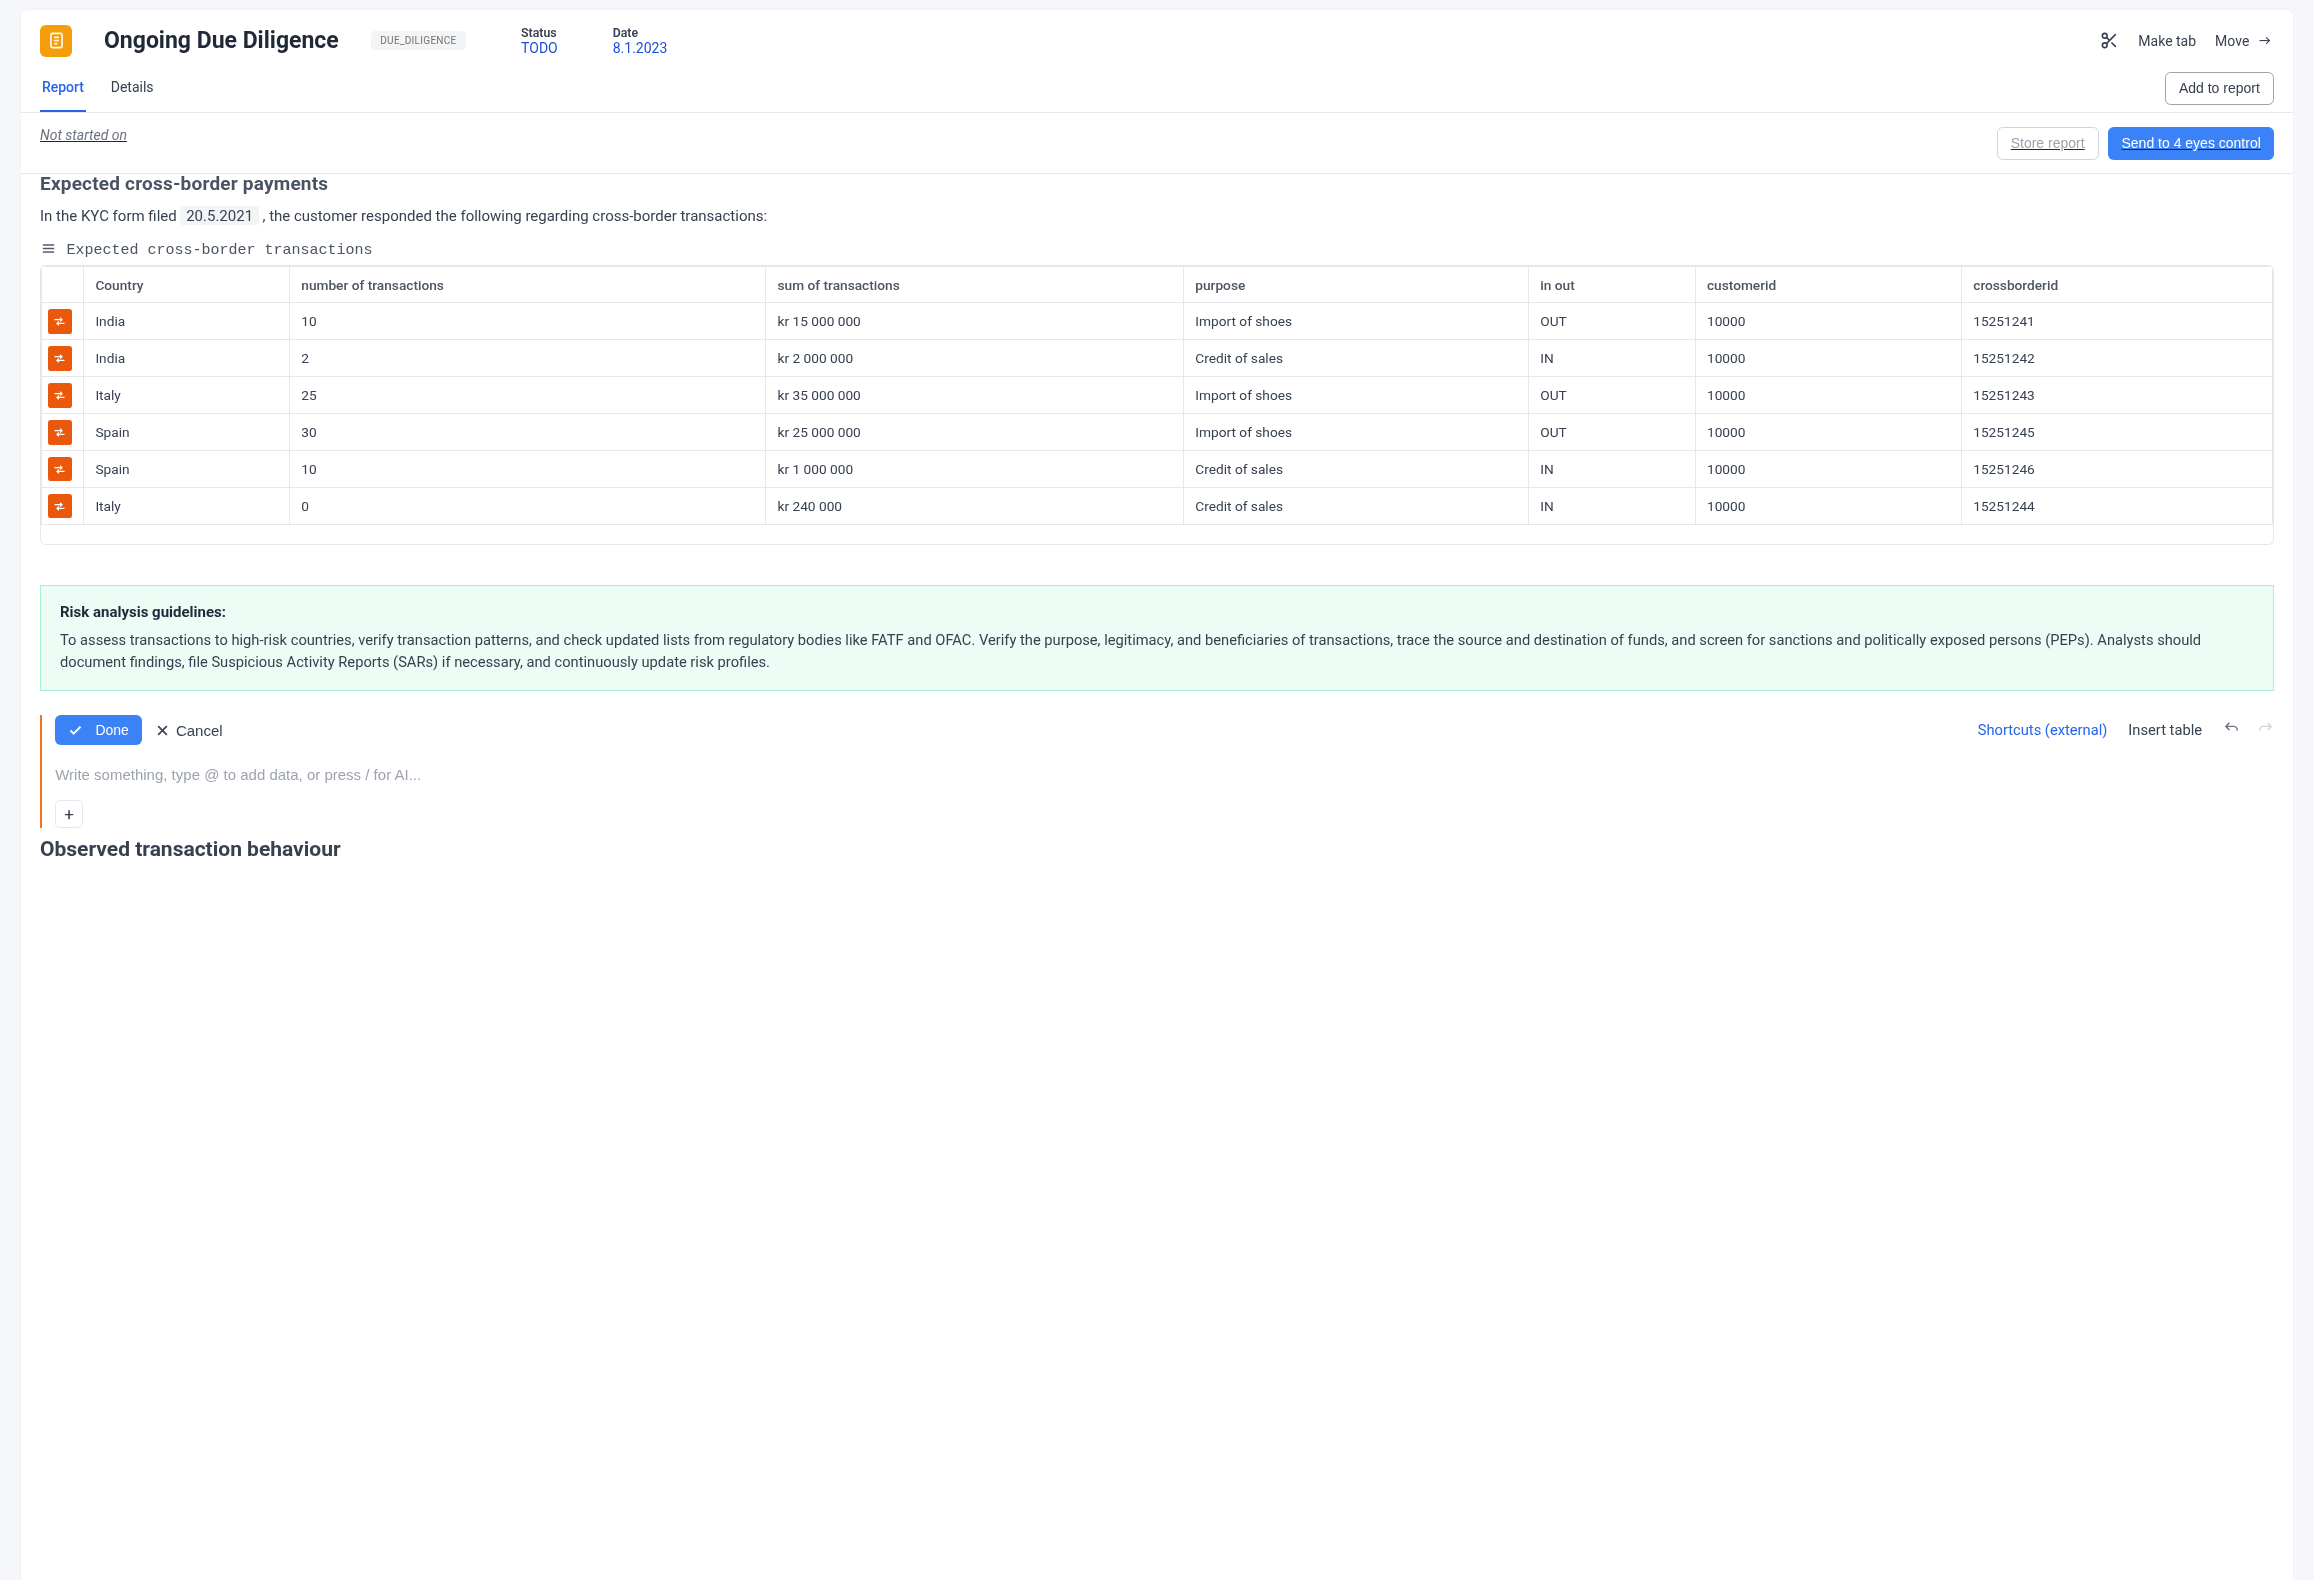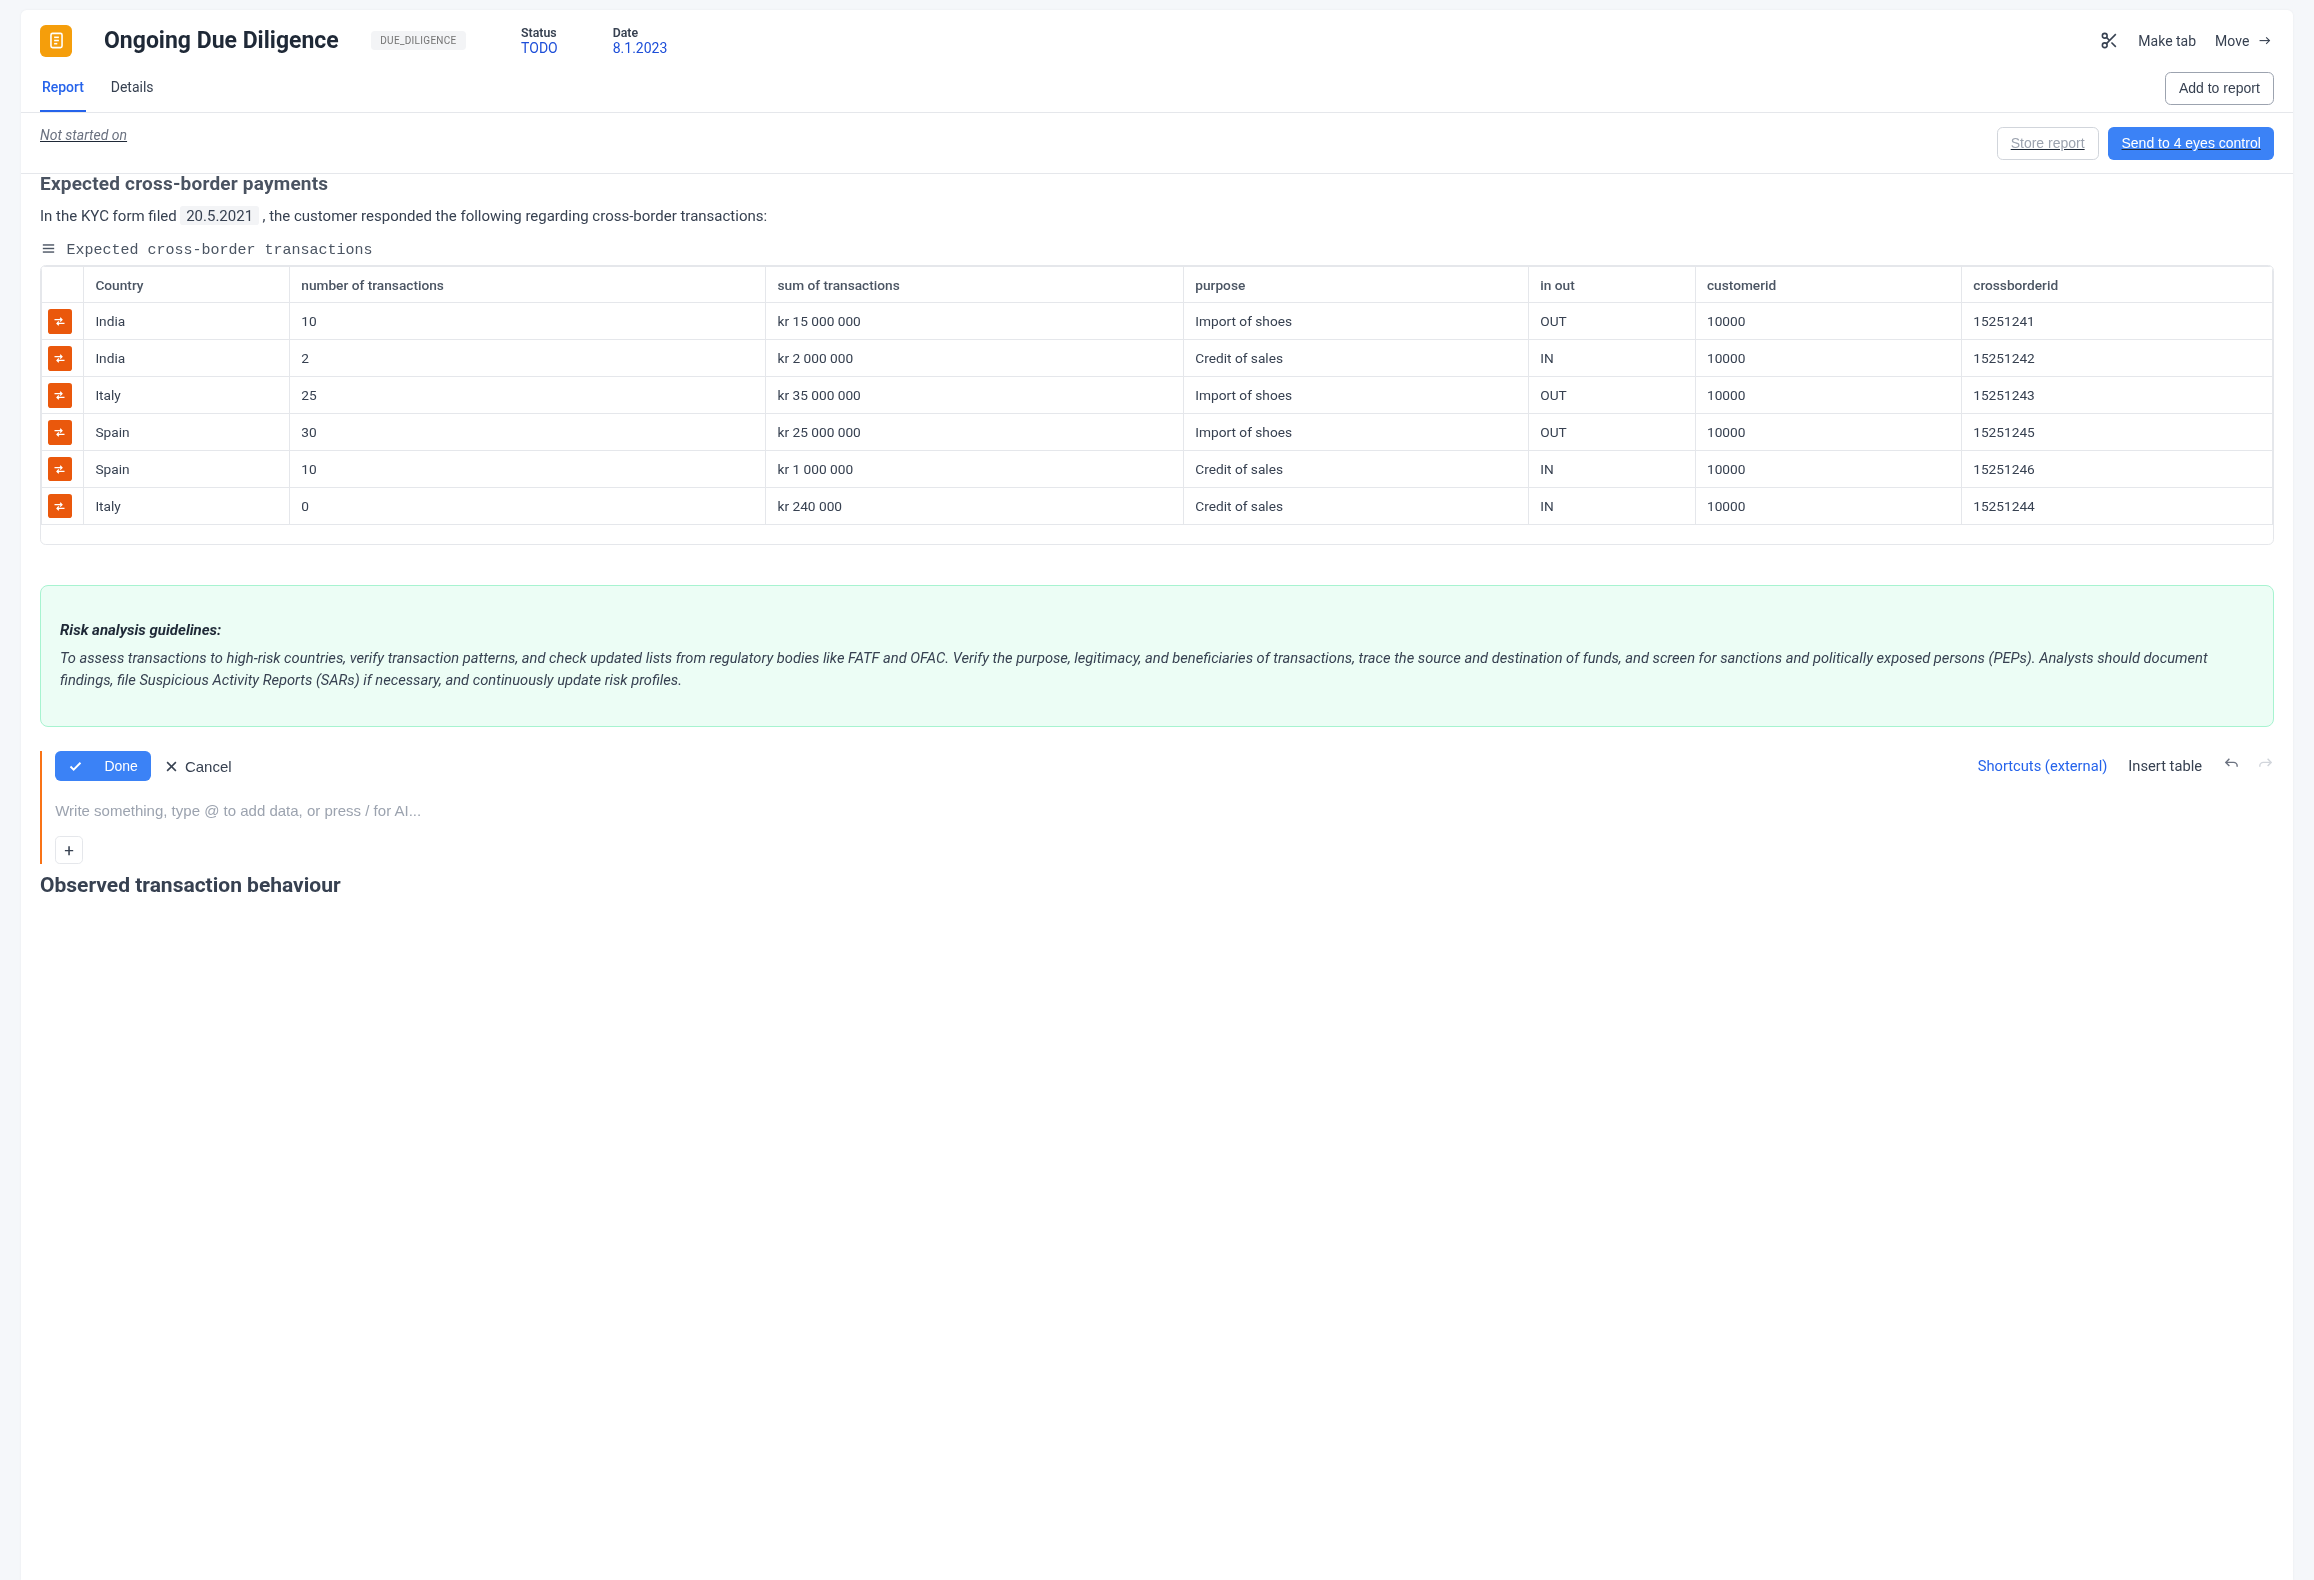--- a/index.html
+++ b/index.html
@@ -197,23 +197,22 @@
     width:24.6px;height:24.6px;background:#ea580c;border-radius:2.8px;
     display:inline-flex;align-items:center;justify-content:center;
   }
   .row-icon svg{width:15px;height:15px;stroke:#fff;fill:none;stroke-width:2;}
   .corner-cell { width:42px; }
 
   .guideline-box {
     margin-top: 40px;
     border:0.9px solid #a7f3d0;
     background:#ecfdf5;
-    border-radius:8px;
-    padding: 35px 19px;
-    font-style: italic;
+    border-radius:0;
+    padding: 17px 19px;
   }
   .guideline-title {
     font-weight:700;
     font-size:15px;
     color:#1f2937;
     margin-bottom:7.6px;
   }
   .guideline-body {
     font-size:14.7px;
     line-height:1.5;
@@ -232,21 +231,21 @@
   }
   .done-btn {
     background:#3b82f6;
     color:#fff;
     border:none;
     border-radius:5.7px;
     padding:6.6px 13.2px;
     font-size:14px;
     display:inline-flex;
     align-items:center;
-    gap:21px;
+    gap:12px;
     cursor:pointer;
   }
   .cancel-btn {
     background:none;border:none;
     color:#374151;font-size:15px;
     display:inline-flex;align-items:center;gap:5.7px;cursor:pointer;
   }
   .toolbar-right {
     margin-left:auto;
     display:flex;

